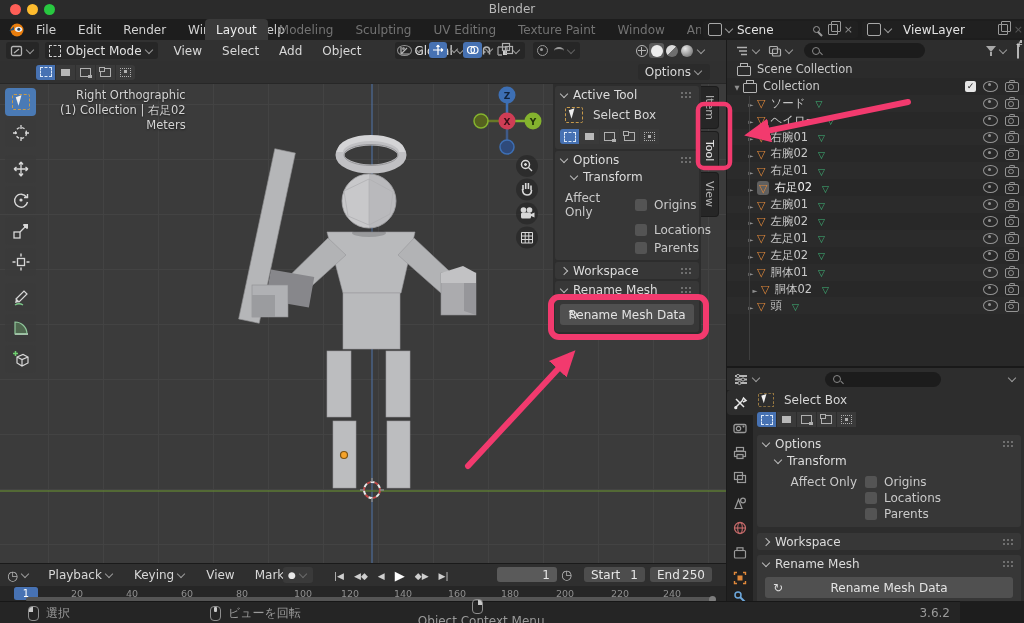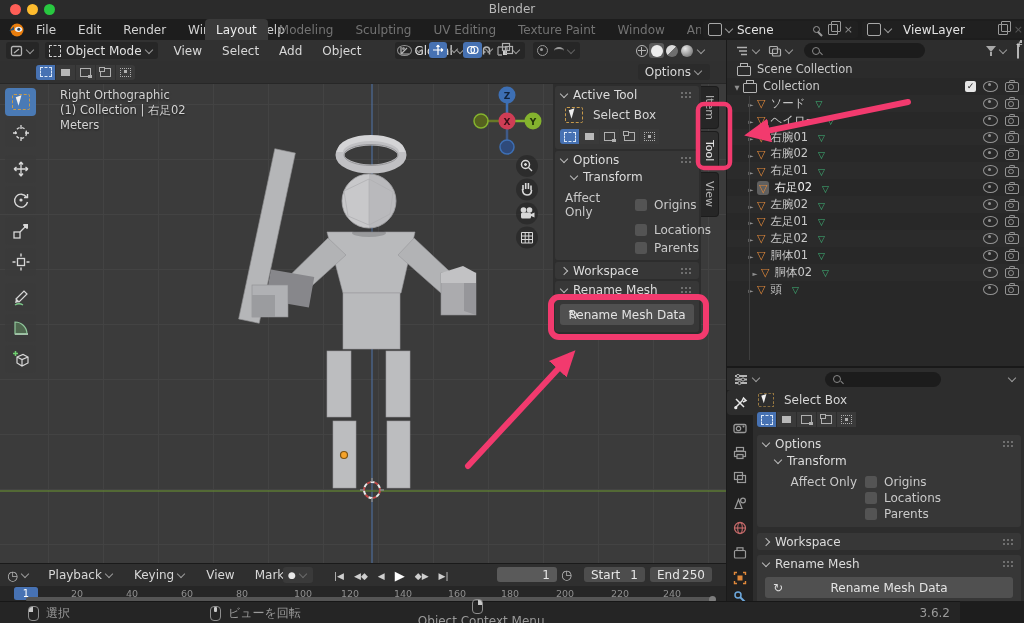--- a/index.html
+++ b/index.html
@@ -55,21 +55,21 @@
   .sm.active{background:#4772b3;}
   .sm-a{width:10px;height:8px;border:1px dashed #dce8f7;}
   .sm-b{width:9px;height:7px;background:#b8b8b8;}
   .sm-c{width:9px;height:7px;border:1px solid #b0b0b0;position:relative;}
   .sm-c::after{content:"";position:absolute;right:-2px;bottom:-2px;width:4px;height:3px;background:#b0b0b0;}
   .sm-d{width:9px;height:7px;border:1px solid #b0b0b0;position:relative;}
   .sm-d::after{content:"";position:absolute;left:-2px;top:-2px;width:4px;height:3px;background:#3a3a3a;border:1px solid #b0b0b0;}
   .sm-e{width:9px;height:7px;border:1px dotted #b0b0b0;position:relative;}
   .sm-e::after{content:"";position:absolute;left:2.5px;top:1.5px;width:3px;height:3px;background:#b0b0b0;}
   .opt-btn{position:absolute;right:16px;top:3px;background:#2b2b2b;border-radius:3px;height:16px;display:flex;align-items:center;padding:0 7px;color:#d8d8d8;}
-  .vp-info{position:absolute;left:60px;top:27px;color:#d4d4d4;font-size:11.5px;line-height:15px;text-shadow:0 1px 2px rgba(0,0,0,.55);}
+  .vp-info{position:absolute;left:60px;top:27px;color:#d4d4d4;font-size:11.5px;line-height:15px;text-shadow:0 1px 2px rgba(0,0,0,.55);text-align:right;}
   .toolbar-btn{position:absolute;left:5px;width:31px;height:28px;background:#3b3b3bcc;border-radius:4px;display:flex;align-items:center;justify-content:center;}
   .toolbar-btn.active{background:#4a7ab5;}
   .toolico{width:16px;height:14px;border:1.4px dashed #c79a4b;border-radius:2px;position:relative;}
   .toolico::after{content:"";position:absolute;left:4px;top:1px;border-top:9px solid #efefef;border-right:6px solid transparent;transform:rotate(-18deg);}
   
   .npanel{left:553px;top:84px;width:148px;background:rgba(44,44,44,.97);border-radius:0 0 0 4px;padding-bottom:4px;}
   .panel{background:#373737;border-radius:3px;margin:2px 2px 0 2px;padding-bottom:5px;}
   .panel.hdr-only{padding-bottom:0;}
   .phead{display:flex;align-items:center;height:17px;padding:0 6px;color:#dcdcdc;}
   .pcaret{width:5px;height:5px;border-right:1.3px solid #bbb;border-bottom:1.3px solid #bbb;transform:rotate(45deg);display:inline-block;margin:0 6px 2px 0;}
@@ -597,20 +597,30 @@
         <span style="color:#f0f0f0;">右足02</span>
         <span class="tri-g"></span>
         <span class="ol-right">
           <span class="i-eye"></span>
           <span class="i-cam"></span>
         </span>
       </div>
     <div class="ol-row" style="padding-left:18px;">
         <span class="disc"></span>
         <span class="tri-o"></span>
+        <span>左腕01</span>
+        <span class="tri-g"></span>
+        <span class="ol-right">
+          <span class="i-eye"></span>
+          <span class="i-cam"></span>
+        </span>
+      </div>
+    <div class="ol-row" style="padding-left:18px;">
+        <span class="disc"></span>
+        <span class="tri-o"></span>
         <span>左腕02</span>
         <span class="tri-g"></span>
         <span class="ol-right">
           <span class="i-eye"></span>
           <span class="i-cam"></span>
         </span>
       </div>
     <div class="ol-row" style="padding-left:18px;">
         <span class="disc"></span>
         <span class="tri-o"></span>

